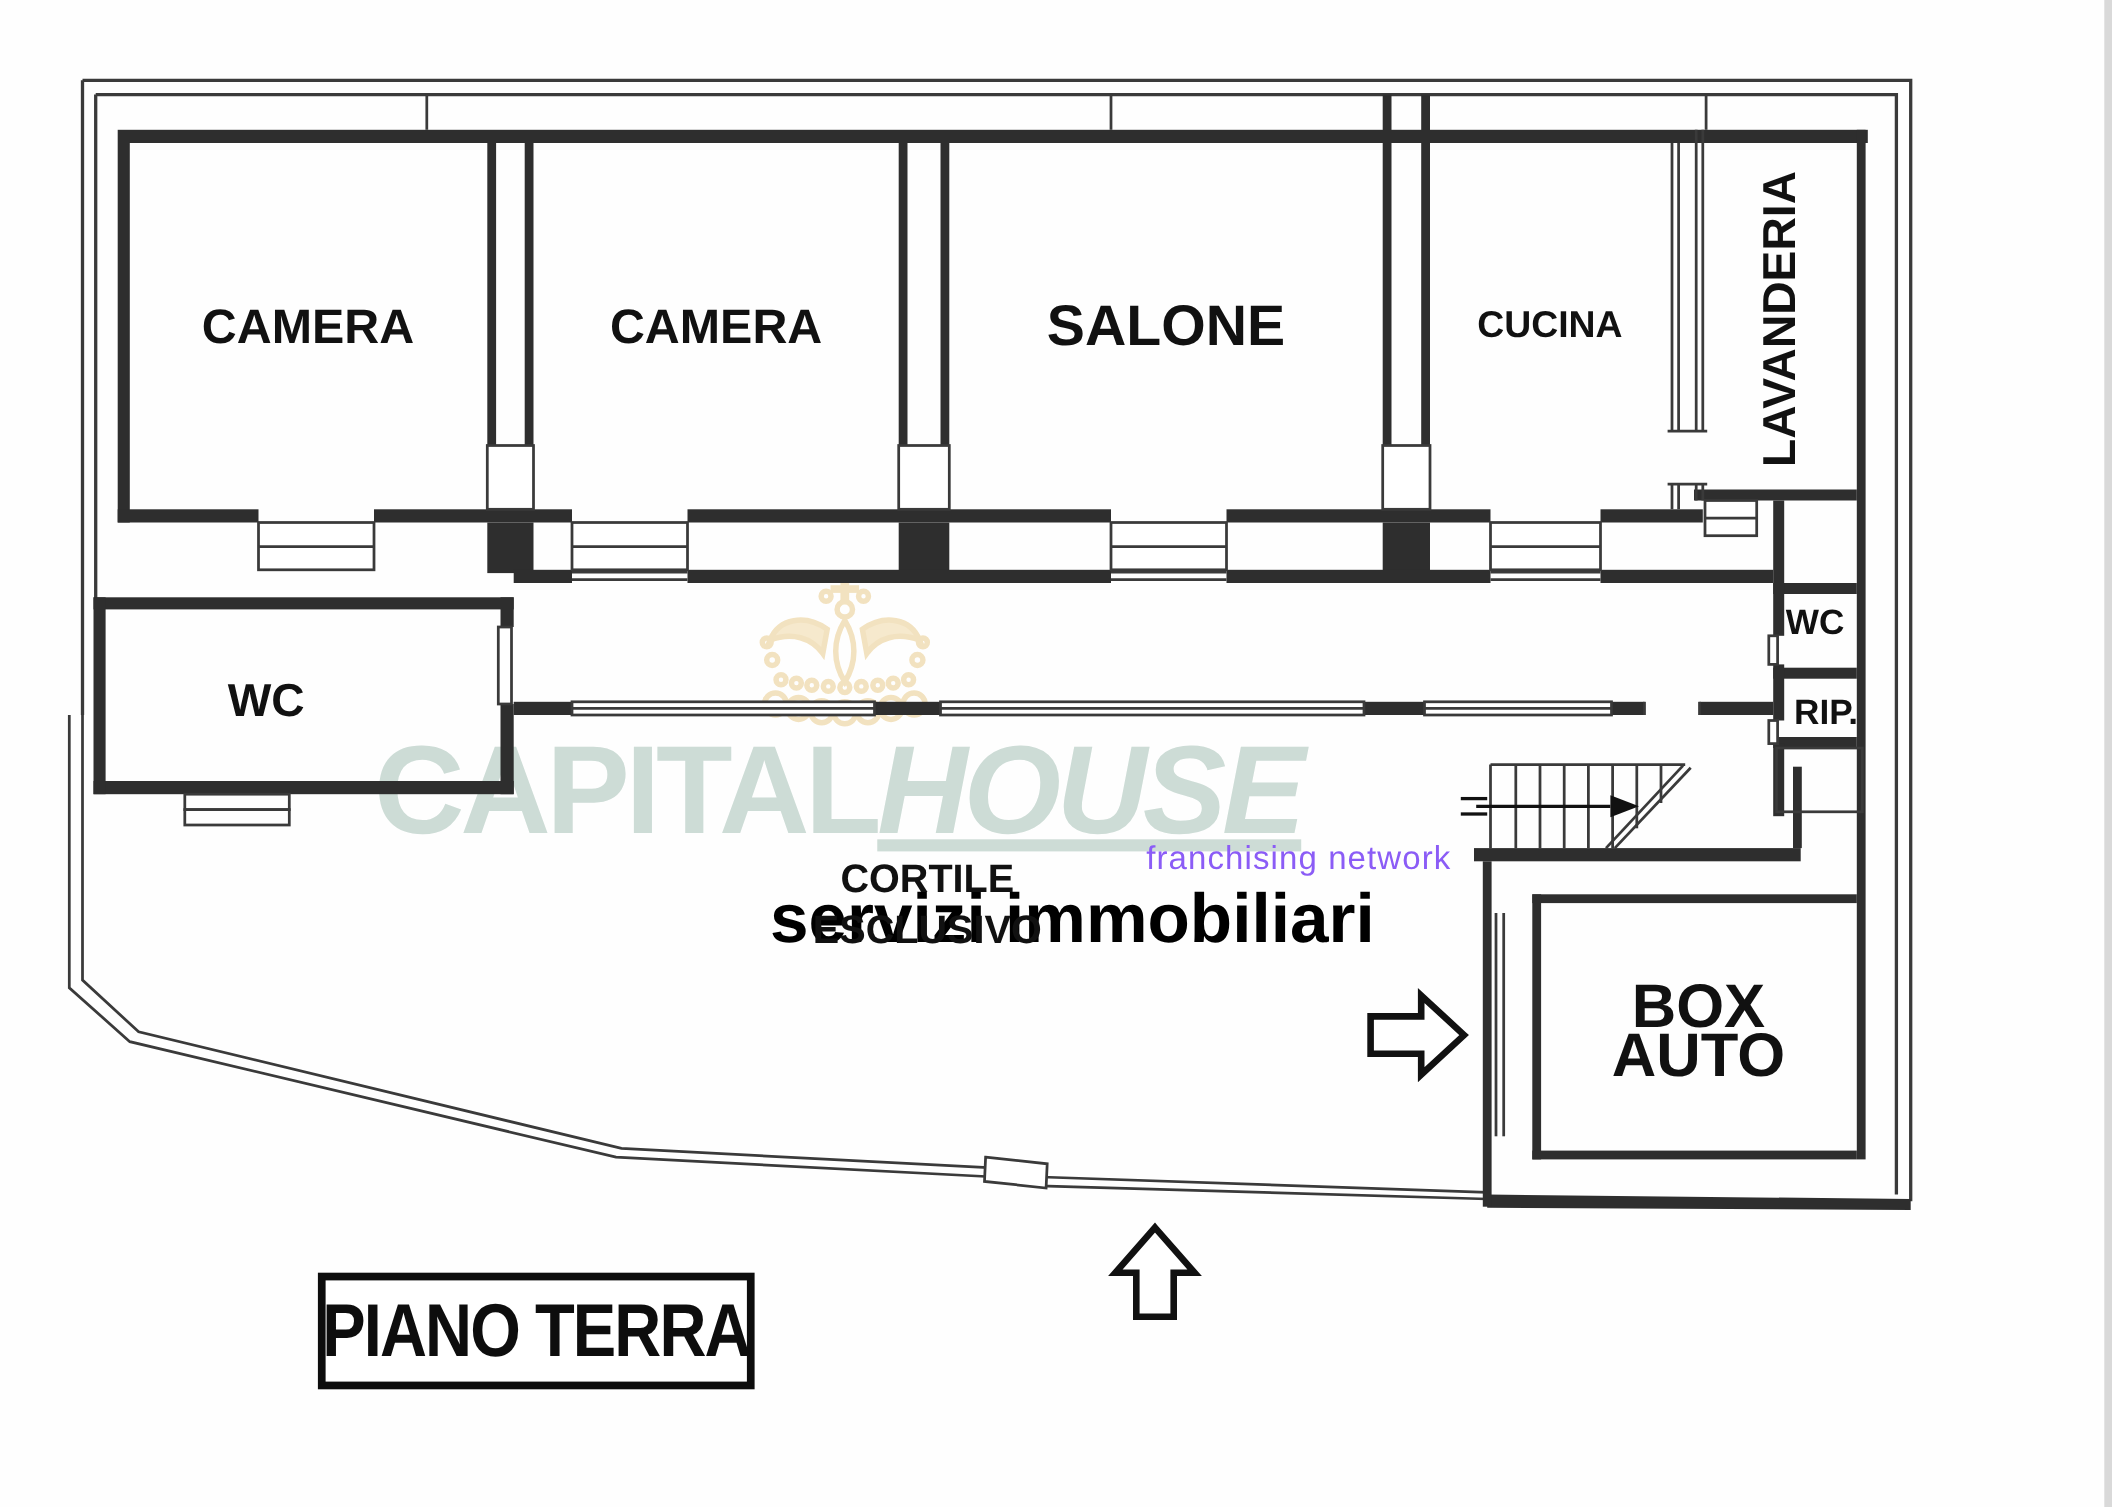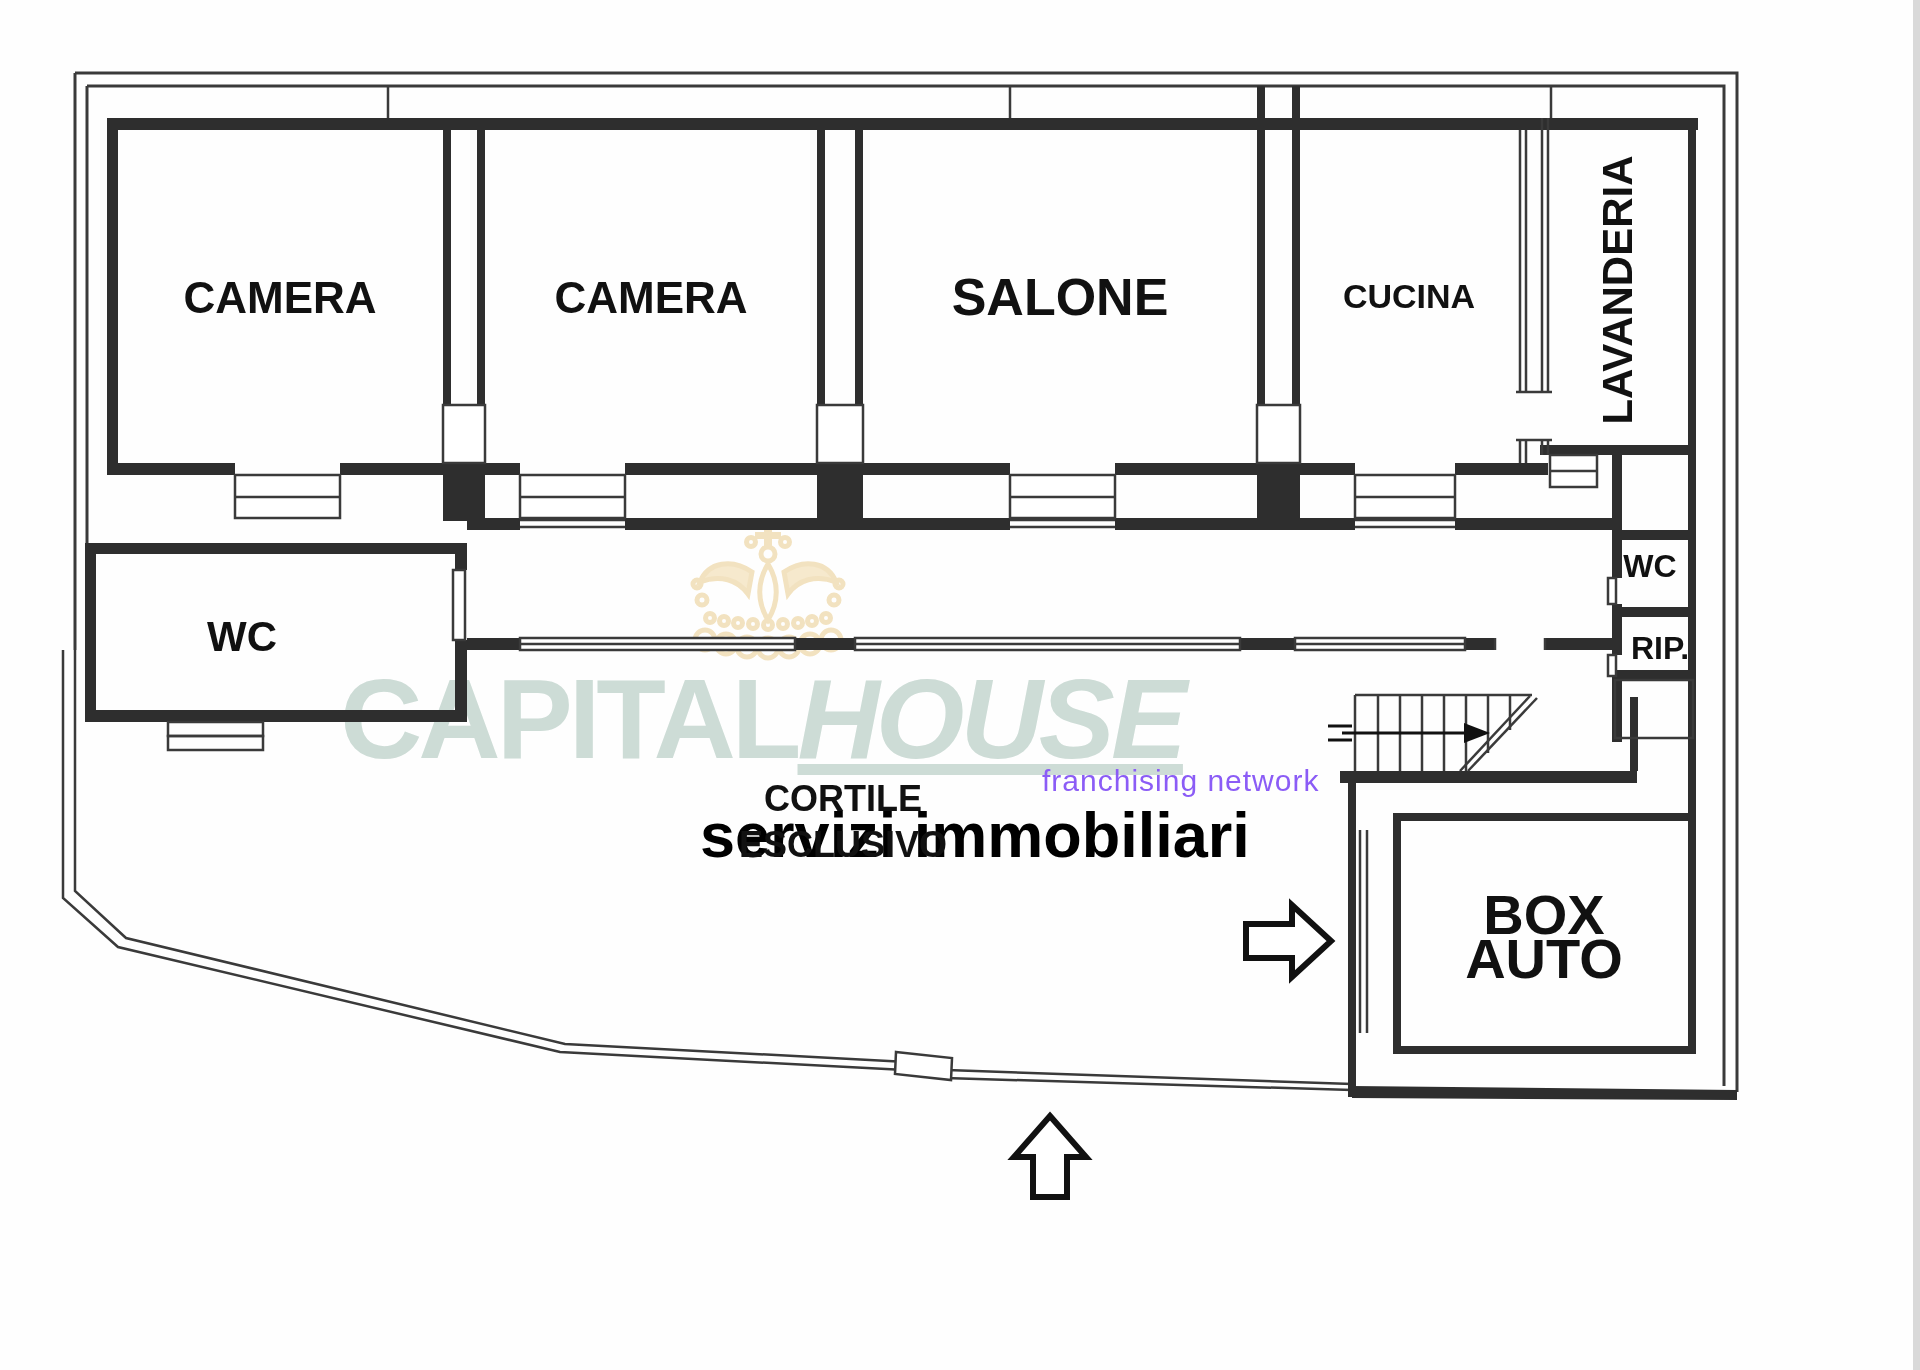--- a/index.html
+++ b/index.html
@@ -254,16 +254,19 @@
     <div class="lbl" id="lbl-wc-right">WC</div>
     <div class="lbl" id="lbl-rip">RIP.</div>
     <div class="lbl" id="lbl-cortile">
       <div>CORTILE</div>
       <div>ESCLUSIVO</div>
     </div>
     <div class="lbl" id="lbl-box">
       <div>BOX</div>
       <div>AUTO</div>
     </div>
+    <div id="title-box">
+      <span>PIANO TERRA</span>
+    </div>
   </div>
 
   <div id="scan-edge"></div>
 </div>
 
 </body></html>

